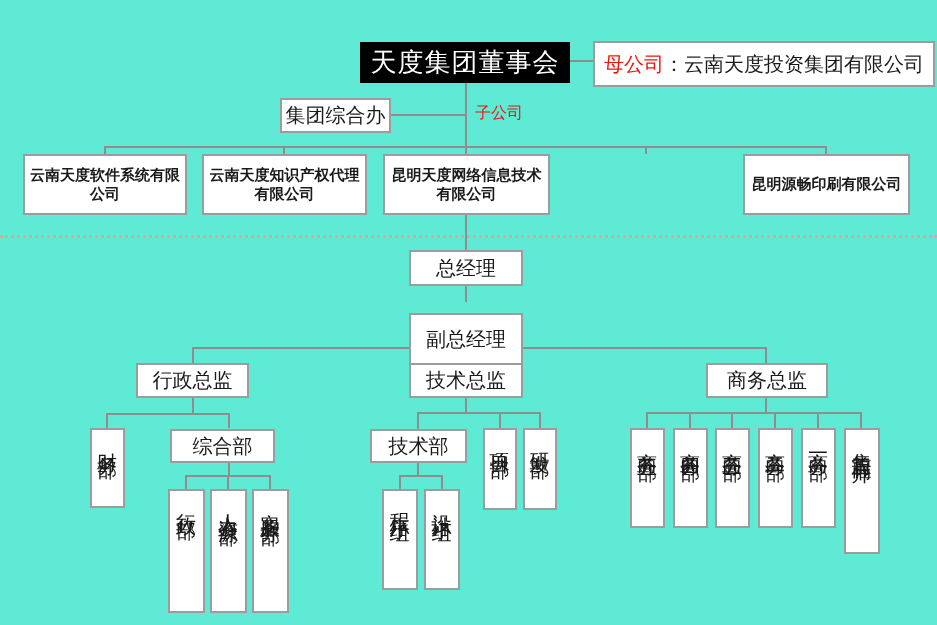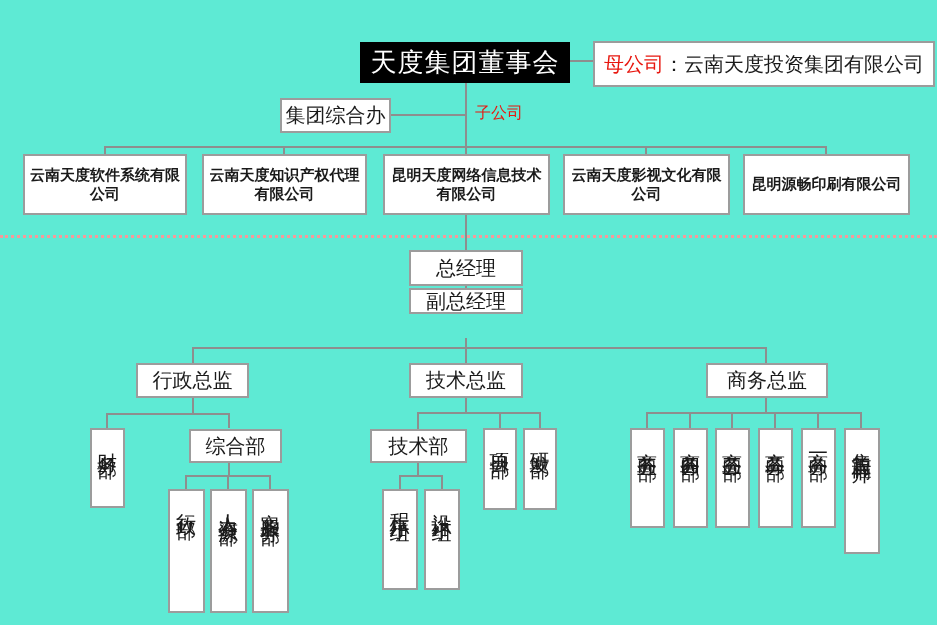--- a/index.html
+++ b/index.html
@@ -111,48 +111,45 @@
 
   <div class="box company" style="left:23px;top:154px;width:164px;height:61px">
     <span>云南天度软件系统有限公司</span>
   </div>
   <div class="box company" style="left:202px;top:154px;width:165px;height:61px">
     <span>云南天度知识产权代理有限公司</span>
   </div>
   <div class="box company" style="left:383px;top:154px;width:167px;height:61px">
     <span>昆明天度网络信息技术有限公司</span>
   </div>
-  <div class="box company" style="left:563px;top:154px;width:167px;height:61px">
-    <span>云南天度影视文化有限公司</span>
-  </div>
   <div class="box company" style="left:743px;top:154px;width:167px;height:61px">
     <span>昆明源畅印刷有限公司</span>
   </div>
 
   <div class="box" style="left:409px;top:250px;width:114px;height:36px">
     <span>总经理</span>
   </div>
-  <div class="box" style="left:409px;top:288px;width:114px;height:26px">
+  <div class="box" style="left:409px;top:313px;width:114px;height:52px">
     <span>副总经理</span>
   </div>
 
   <div class="box" style="left:136px;top:363px;width:113px;height:35px">
     <span>行政总监</span>
   </div>
   <div class="box" style="left:409px;top:363px;width:114px;height:35px">
     <span>技术总监</span>
   </div>
   <div class="box" style="left:706px;top:363px;width:122px;height:35px">
     <span>商务总监</span>
   </div>
 
   <div class="box vbox" style="left:90px;top:428px;width:35px;height:80px">
     <span>财务部</span>
   </div>
-  <div class="box" style="left:189px;top:429px;width:93px;height:34px">
+  <div class="box" style="left:170px;top:429px;width:105px;height:34px">
     <span>综合部</span>
   </div>
   <div class="box vbox" style="left:168px;top:489px;width:37px;height:124px">
     <span>行政部</span>
   </div>
   <div class="box vbox" style="left:210px;top:489px;width:37px;height:124px">
     <span>人力资源部</span>
   </div>
   <div class="box vbox" style="left:252px;top:489px;width:37px;height:124px">
     <span>客户服务部</span>

